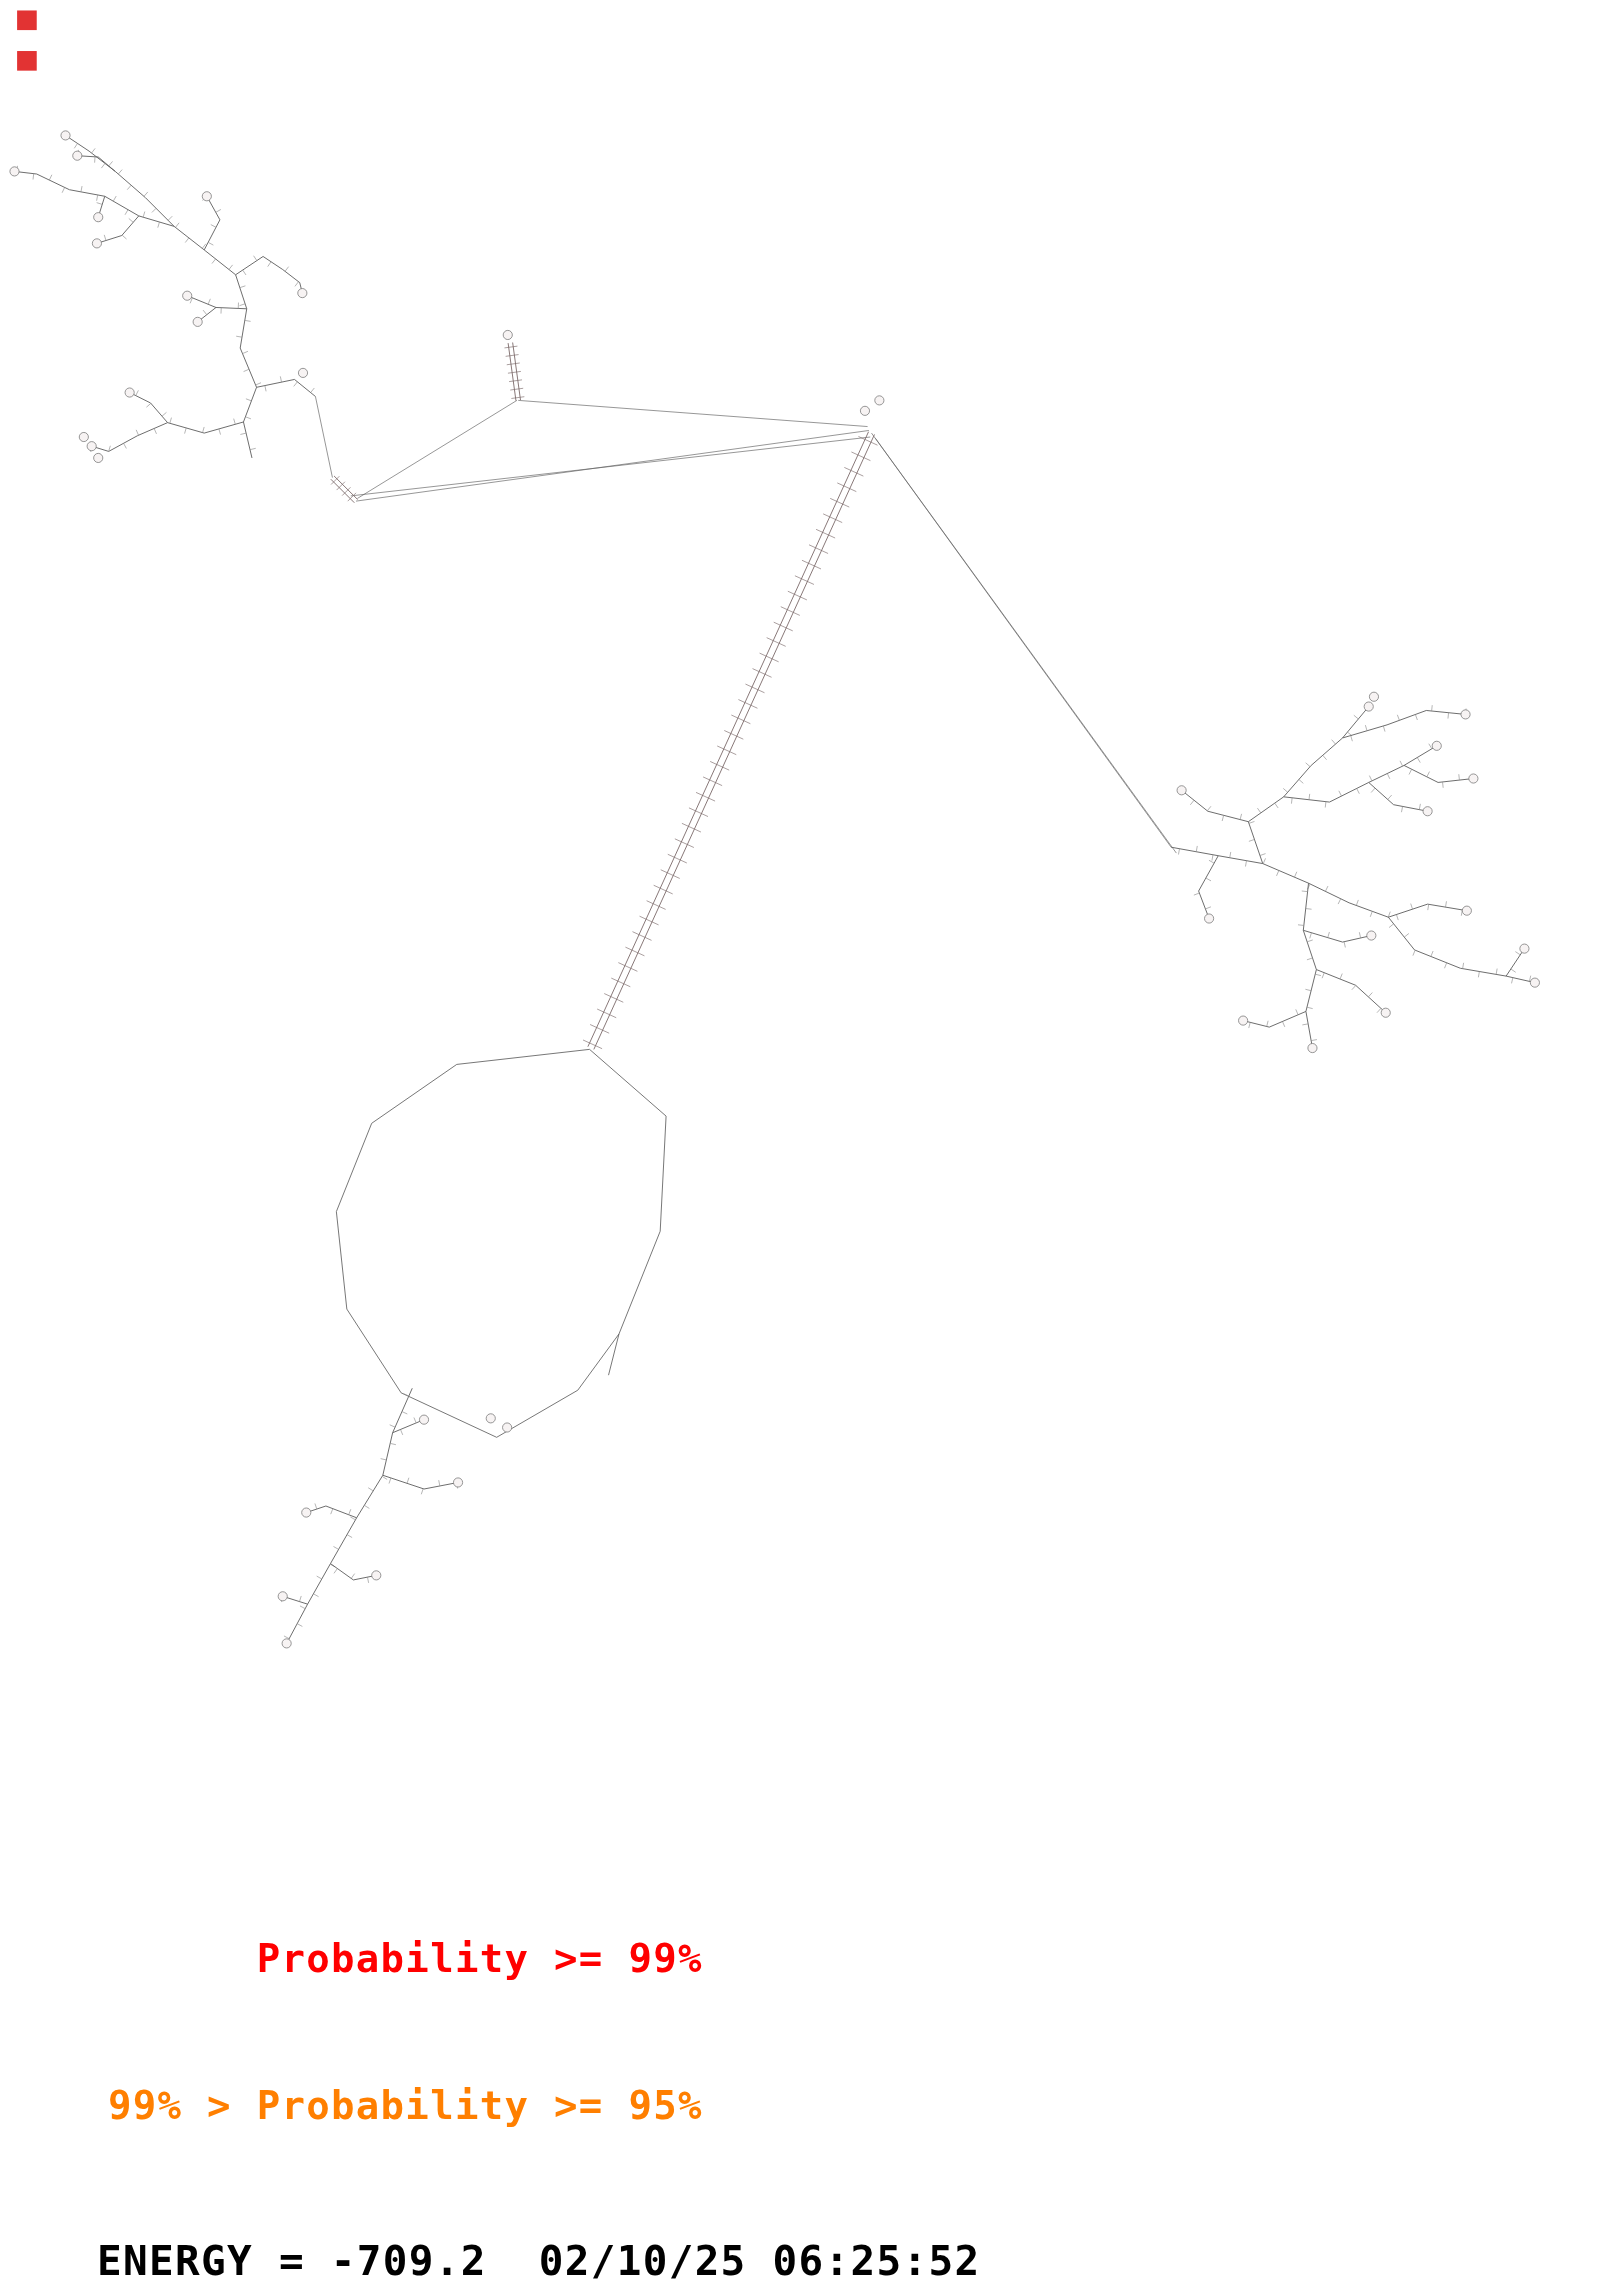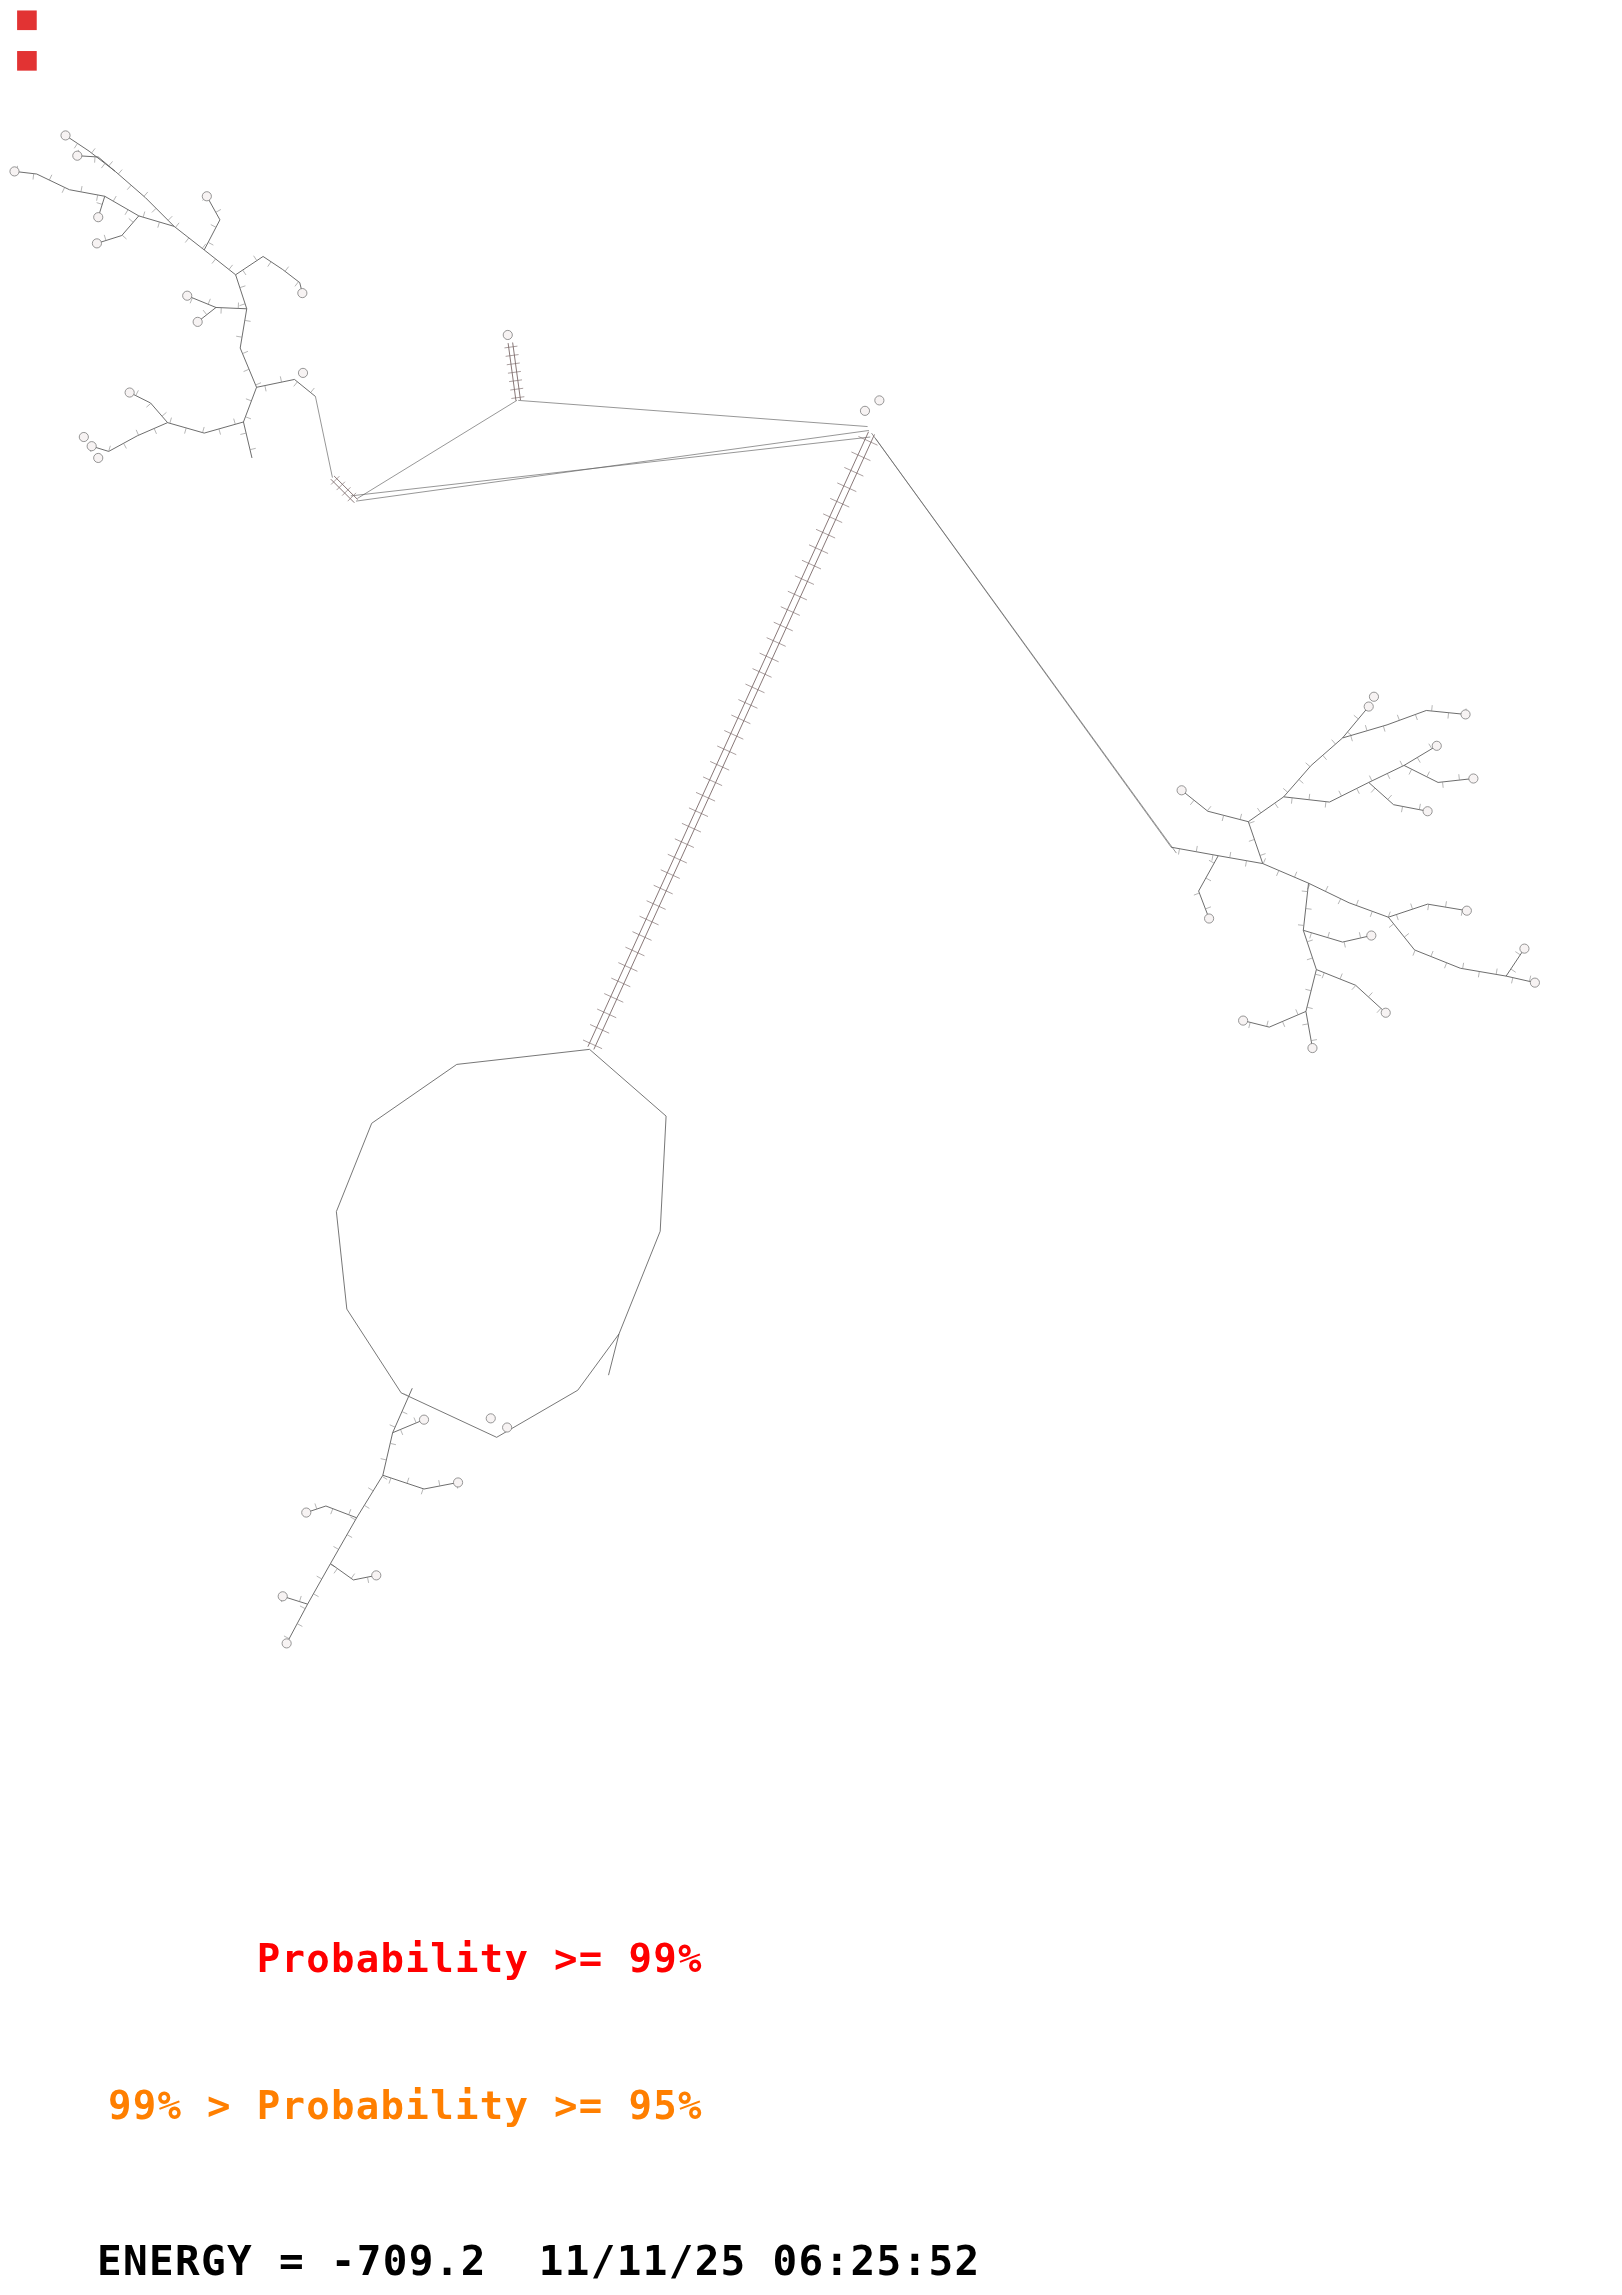--- a/index.html
+++ b/index.html
@@ -391,14 +391,14 @@
 <div class="legend">
   <div class="legend-line" style="color: rgb(255, 0, 0); text-align: center;">      Probability &gt;= 99%</div>
   <div class="legend-line" style="color: rgb(255, 127, 0); text-align: right;">99% &gt; Probability &gt;= 95%</div>
   
   
   
   
   
 </div>
 
-<div class="energy">ENERGY = -709.2  11/11/25 06:25:52</div>
+<div class="energy">ENERGY = -709.2  02/10/25 06:25:52</div>
 
 
 </body></html>

